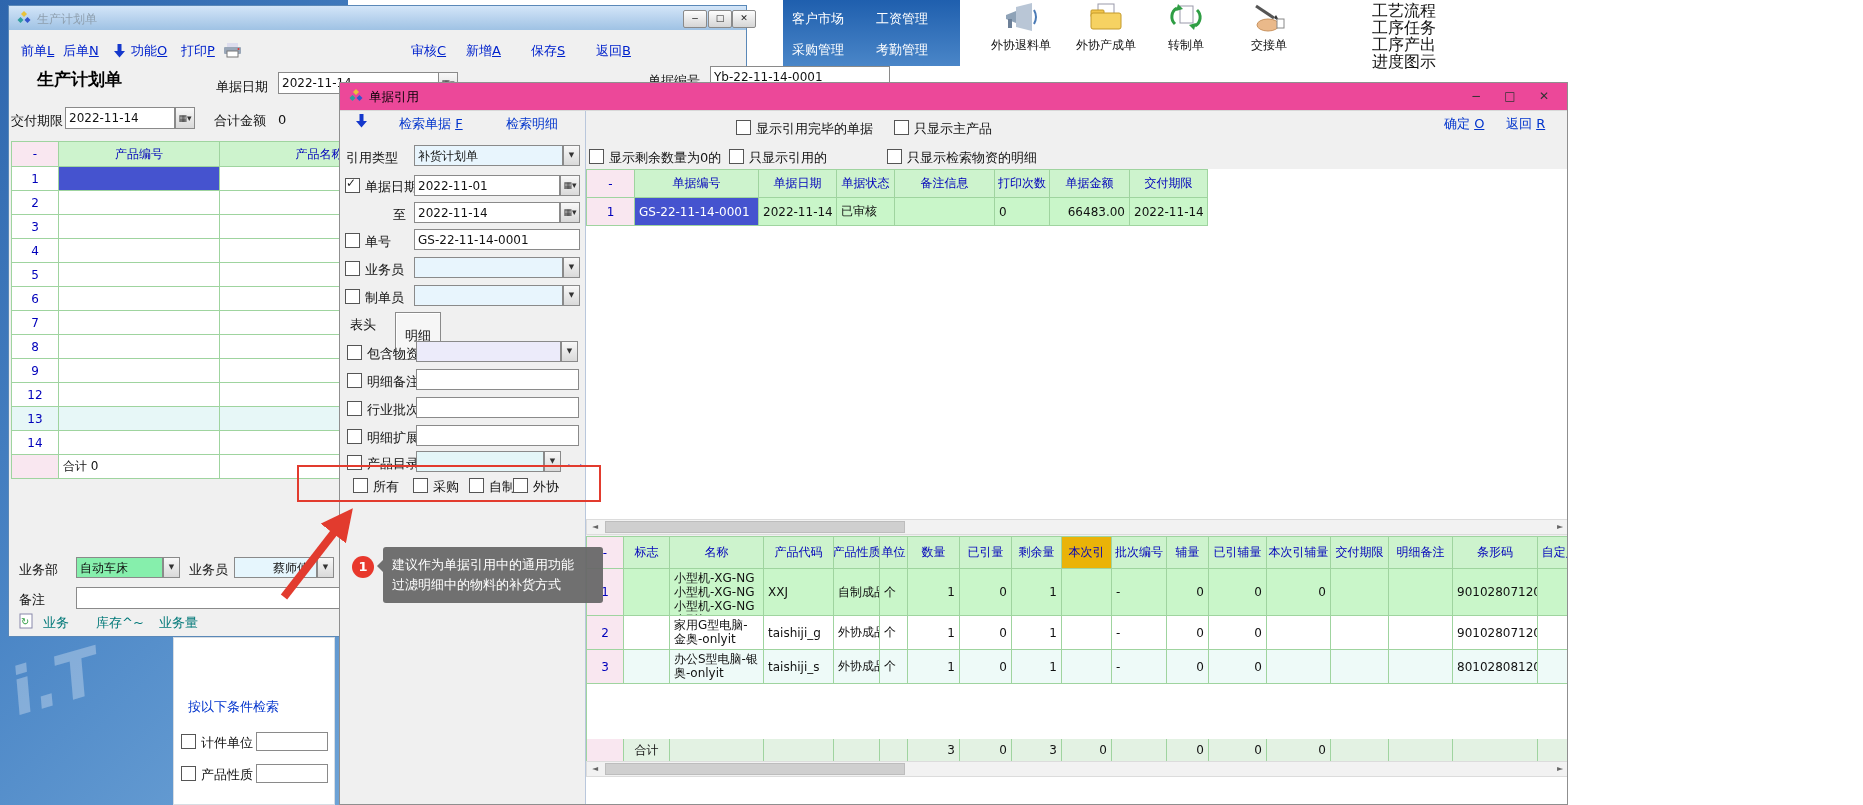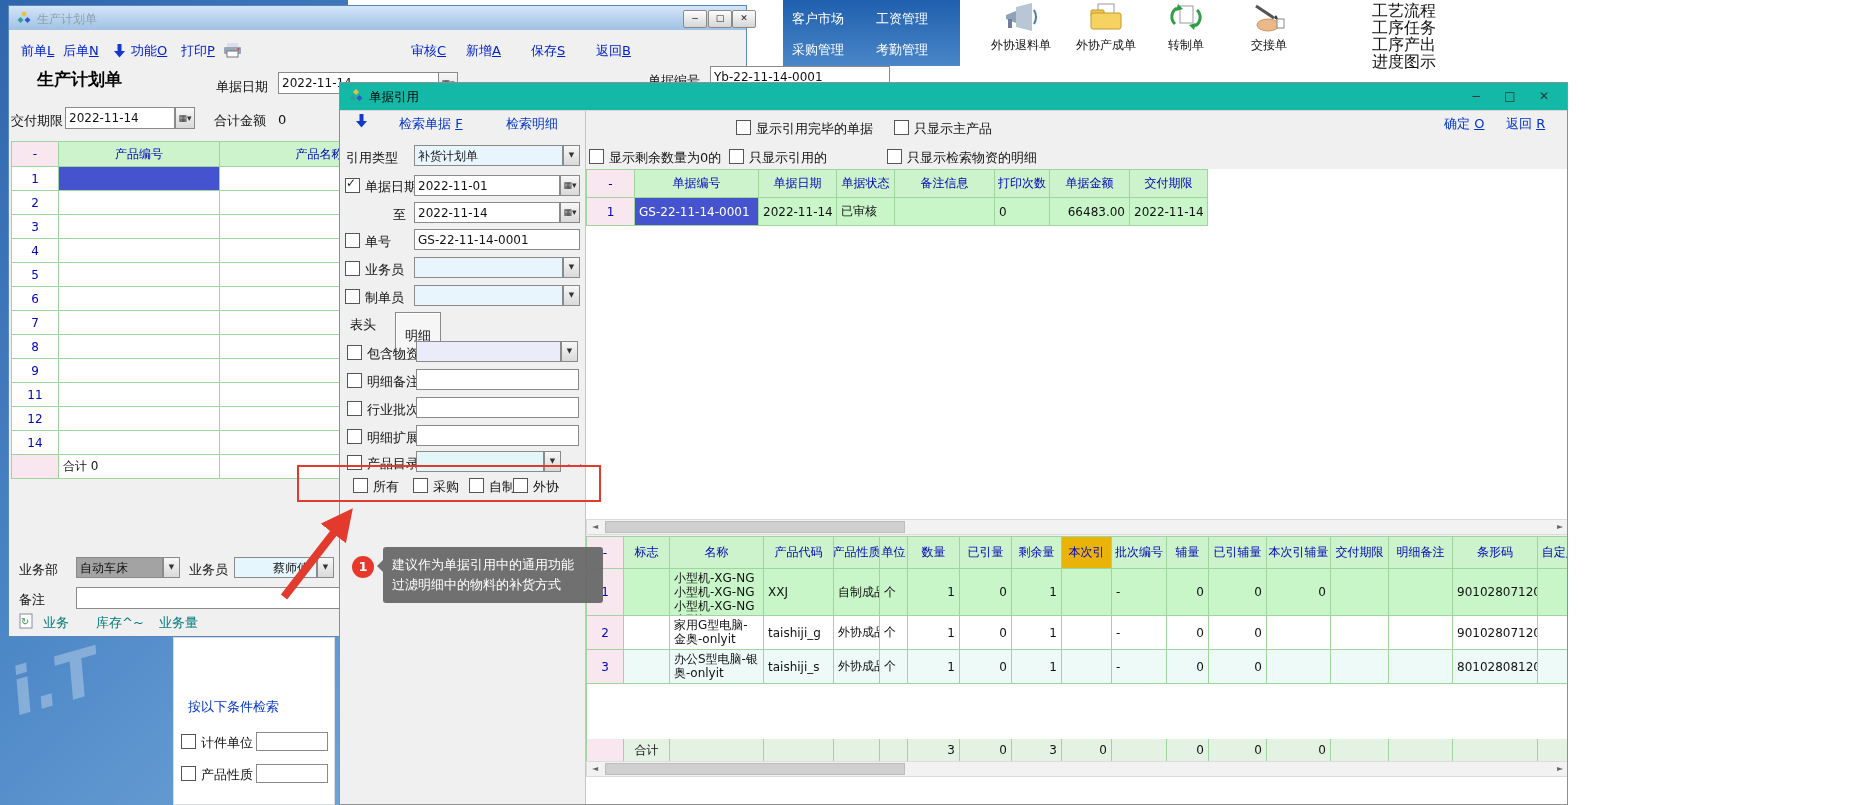--- a/index.html
+++ b/index.html
@@ -34,21 +34,21 @@
   .drbtn{font-size:7px;line-height:17px;}
   
   .gtable{position:absolute;border-left:1px solid #9fd49f;border-top:1px solid #9fd49f;background:#fff;}
   .trow{display:flex;}
   .tcell{box-sizing:border-box;border-right:1px solid #9fd49f;border-bottom:1px solid #9fd49f;overflow:hidden;font-size:12px;padding:0 4px;display:flex;align-items:center;white-space:nowrap;}
   .wrapc{white-space:normal;word-break:break-all;line-height:14px;align-items:flex-start;padding-top:2px;}
   
   .tealink{position:absolute;color:#007878;font-size:13px;}
   
   #dialog{left:339px;top:82px;width:1229px;height:723px;background:#f0f0f0;border:1px solid #8f8f8f;box-sizing:border-box;overflow:hidden;z-index:30;}
-  #dlg-titlebar{position:absolute;left:0;top:0;width:1227px;height:27px;background:#14b8a6;border-bottom:1px solid #d8d8d8;}
+  #dlg-titlebar{position:absolute;left:0;top:0;width:1227px;height:27px;background:#ec4899;border-bottom:1px solid #d8d8d8;}
   .dlg-title{position:absolute;left:29px;top:6px;font-size:12.5px;color:#000;}
   .dcap{position:absolute;top:0;width:34px;height:26px;text-align:center;line-height:26px;font-size:12px;color:#333;}
   .bluelink{position:absolute;color:#0033cc;font-size:13px;white-space:nowrap;}
   .cbrow{position:absolute;white-space:nowrap;font-size:13px;color:#111;}
   .cb{display:inline-block;width:13px;height:13px;background:#fff;border:1px solid #555;vertical-align:-2px;margin-right:5px;position:relative;}
   .cb.checked::after{content:"✓";position:absolute;left:0;top:-3px;font-size:12px;font-weight:bold;color:#222;}
   .tab{position:absolute;font-size:13px;color:#111;}
   .tab.active{border:1px solid #8a8a8a;background:#f6f6f6;padding:14px 9px;box-shadow:1px 1px 0 #fff inset;}
   .vline{position:absolute;width:1px;background:#b9c7dc;}
   .whitearea{position:absolute;background:#fff;}
@@ -226,43 +226,43 @@
         <div class="tcell" style="width: 47px; justify-content: center; background: rgb(255, 255, 255); color: rgb(0, 0, 187);">8</div>
         <div class="tcell" style="width: 161px; background: rgb(255, 255, 255);"></div>
         <div class="tcell" style="width: 200px; background: rgb(255, 255, 255);"></div>
       </div>
       <div class="trow" style="height: 24px;">
         <div class="tcell" style="width: 47px; justify-content: center; background: rgb(255, 255, 255); color: rgb(0, 0, 187);">9</div>
         <div class="tcell" style="width: 161px; background: rgb(255, 255, 255);"></div>
         <div class="tcell" style="width: 200px; background: rgb(255, 255, 255);"></div>
       </div>
       <div class="trow" style="height: 24px;">
-        <div class="tcell" style="width: 47px; justify-content: center; background: rgb(255, 255, 255); color: rgb(0, 0, 187);">11</div>
-        <div class="tcell" style="width: 161px; background: rgb(255, 255, 255);"></div>
-        <div class="tcell" style="width: 200px; background: rgb(255, 255, 255);"></div>
-      </div>
-      <div class="trow" style="height: 24px;">
         <div class="tcell" style="width: 47px; justify-content: center; background: rgb(255, 255, 255); color: rgb(0, 0, 187);">12</div>
         <div class="tcell" style="width: 161px; background: rgb(255, 255, 255);"></div>
         <div class="tcell" style="width: 200px; background: rgb(255, 255, 255);"></div>
+      </div>
+      <div class="trow" style="height: 24px;">
+        <div class="tcell" style="width: 47px; justify-content: center; background: rgb(231, 247, 247); color: rgb(0, 0, 187);">13</div>
+        <div class="tcell" style="width: 161px; background: rgb(231, 247, 247);"></div>
+        <div class="tcell" style="width: 200px; background: rgb(231, 247, 247);"></div>
       </div>
       <div class="trow" style="height: 24px;">
         <div class="tcell" style="width: 47px; justify-content: center; background: rgb(255, 255, 255); color: rgb(0, 0, 187);">14</div>
         <div class="tcell" style="width: 161px; background: rgb(255, 255, 255);"></div>
         <div class="tcell" style="width: 200px; background: rgb(255, 255, 255);"></div>
       </div>
       <div class="trow" style="height: 24px;">
         <div class="tcell" style="width: 47px; background: rgb(249, 231, 240);"></div>
         <div class="tcell" style="width: 161px;">合计  0</div>
         <div class="tcell" style="width: 200px;"></div>
       </div>
     </div>
 
   <span class="flabel" style="left:10px;top:555px;">业务部</span>
-  <div class="input combo" style="left:67px;top:551px;width:87px;height:21px;background:#a3a3a3;">自动车床</div>
+  <div class="input combo" style="left:67px;top:551px;width:87px;height:21px;background:#86efac;">自动车床</div>
   <span class="drbtn" style="left:154px;top:551px;width:17px;height:21px;line-height:19px;">▼</span>
   <span class="flabel" style="left:180px;top:555px;">业务员</span>
   <div class="input combo" style="left:225px;top:551px;width:83px;height:21px;background:#e6f6fd;padding-left:38px;">蔡师傅</div>
   <span class="drbtn" style="left:308px;top:551px;width:17px;height:21px;line-height:19px;">▼</span>
 
   <span class="flabel" style="left:10px;top:585px;">备注</span>
   <div class="input" style="left:67px;top:581px;width:604px;height:22px;"></div>
 
   <span class="ab" style="left:10px;top:607px;"><svg width="14" height="16">
         <rect x="1" y="1" width="12" height="14" fill="#fff" stroke="#88a"></rect>

